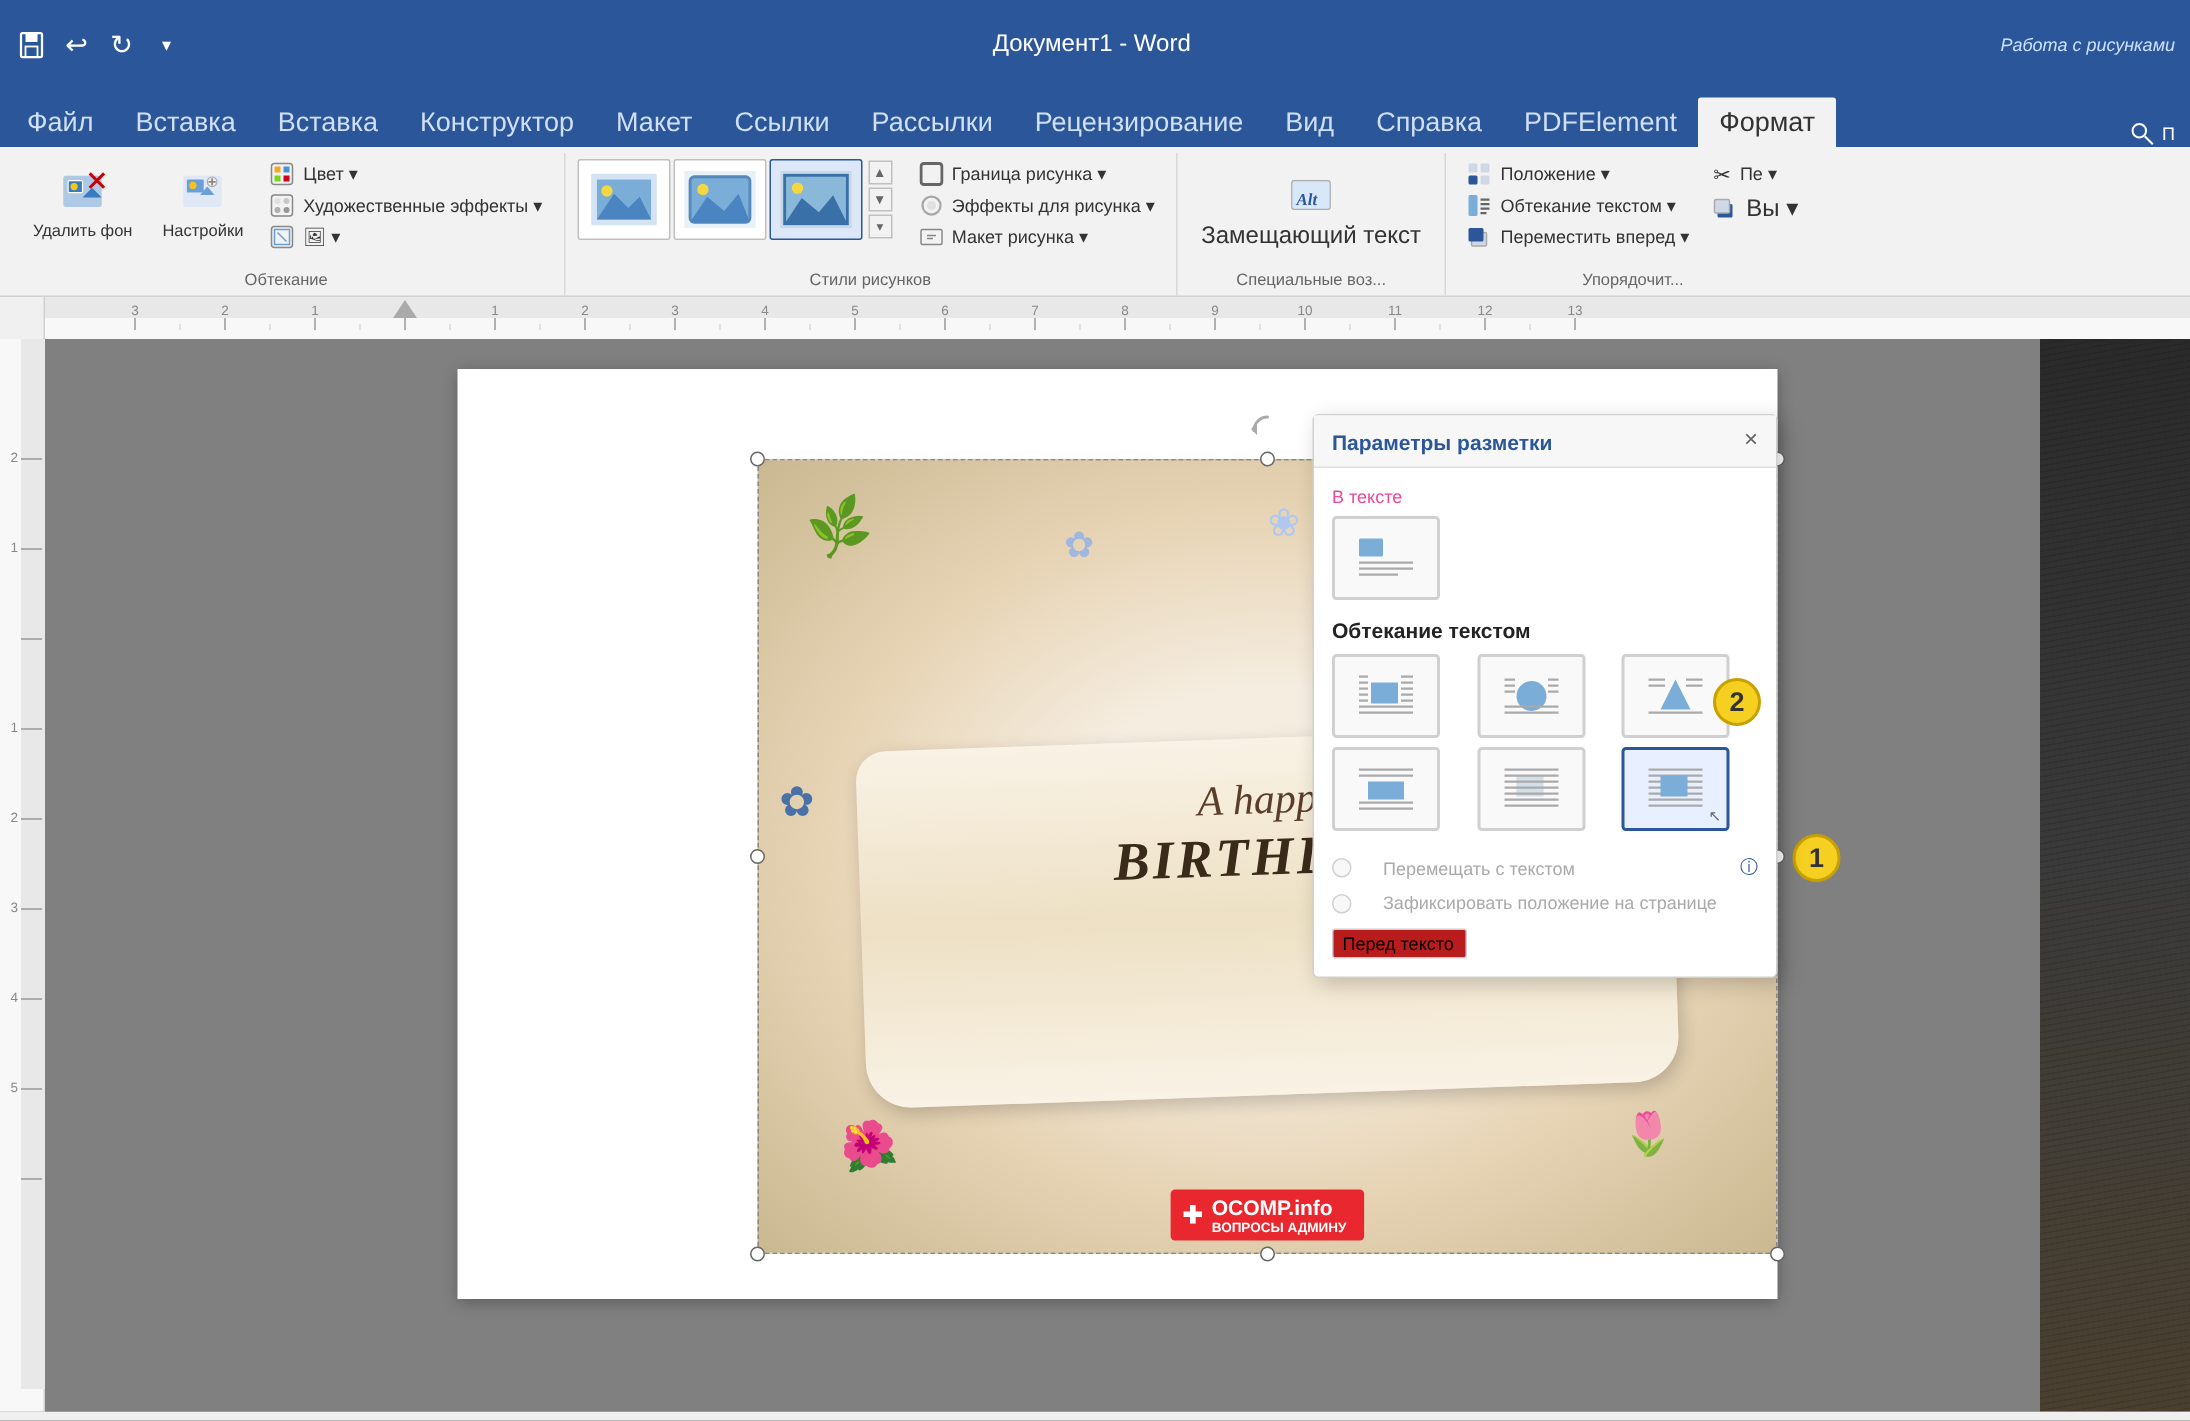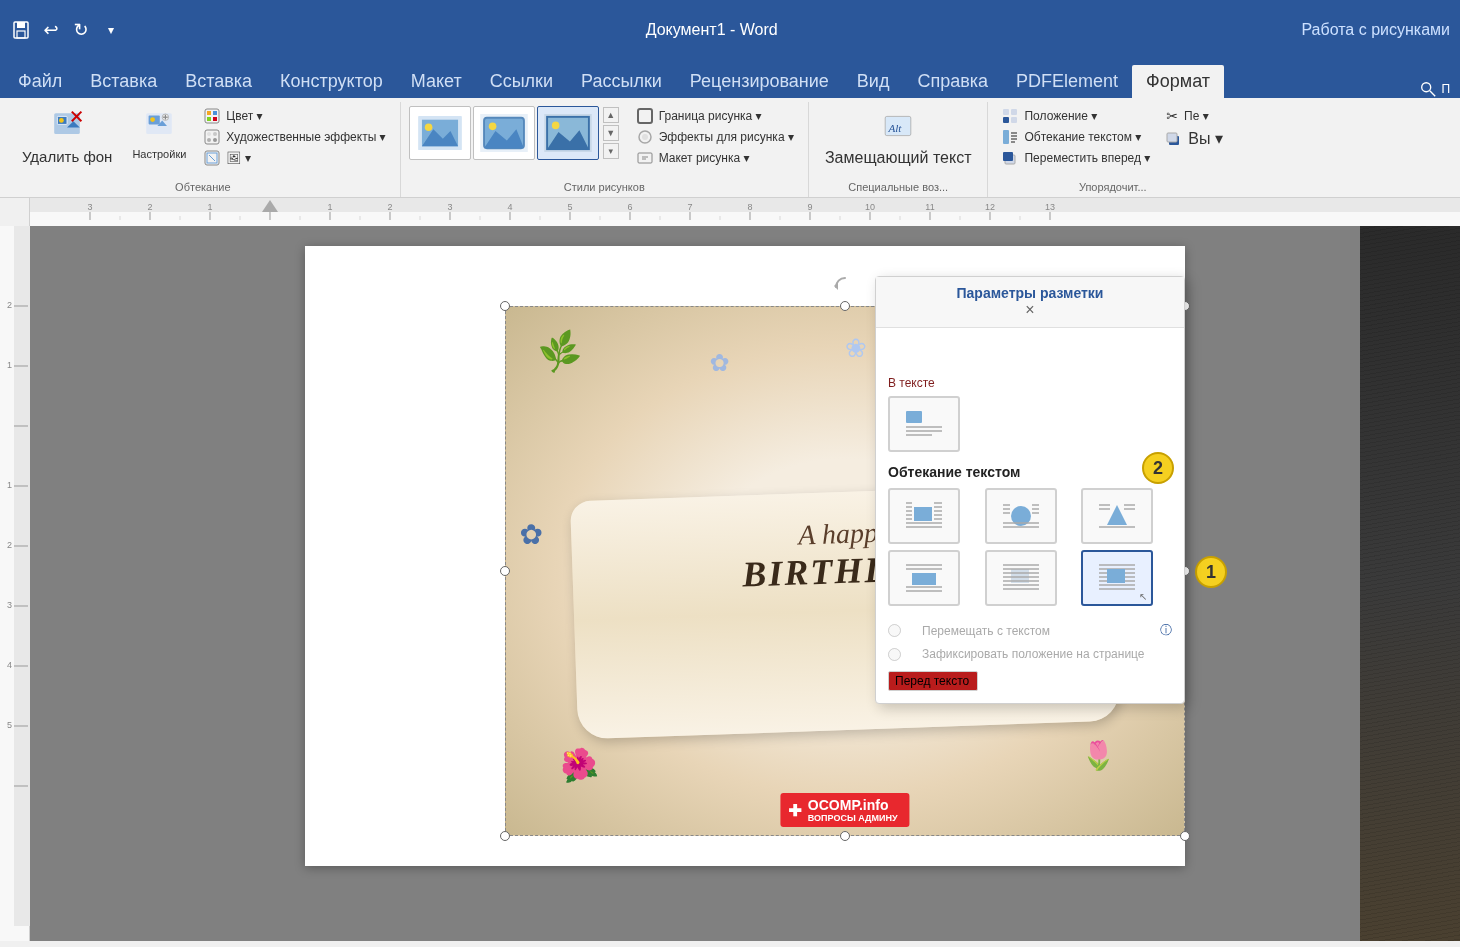--- a/index.html
+++ b/index.html
@@ -10,21 +10,21 @@
       height: 60px;
       background: #2b579a;
       display: flex;
       align-items: center;
       justify-content: space-between;
       padding: 0 10px;
       color: white;
     }
     #title-bar-left { display: flex; align-items: center; gap: 8px; }
     #title-bar-center { flex: 1; text-align: center; font-size: 16px; font-weight: 400; }
-    #title-bar-right { font-size: 16px; color: #cce0ff; }
+    #title-bar-right { font-size: 12px; color: #cce0ff; font-style: italic; }
 
     .tb-icon { width: 22px; height: 22px; display: inline-flex; align-items: center; justify-content: center; cursor: pointer; color: white; }
     .tb-icon svg { fill: white; }
 
     
     #nav-bar {
       height: 38px;
       background: #2b579a;
       display: flex;
       align-items: flex-end;
@@ -85,21 +85,21 @@
       align-items: center;
       justify-content: flex-end;
       padding: 4px 8px;
       cursor: pointer;
       border-radius: 3px;
       font-size: 11px;
       color: #333;
       min-width: 44px;
       gap: 2px;
     }
-    .ribbon-btn-icon { width: 36px; height: 36px; display: flex; align-items: flex-start; justify-content: center; }
+    .ribbon-btn-icon { width: 36px; height: 36px; display: flex; align-items: flex-end; justify-content: center; font-weight: bold; }
     .ribbon-btn-icon svg { width: 32px; height: 32px; }
 
     .ribbon-small { display: flex; flex-direction: column; gap: 1px; }
     .ribbon-small-btn {
       display: flex; align-items: center; gap: 6px;
       padding: 2px 6px; cursor: pointer; border-radius: 2px;
       font-size: 12px; color: #333; white-space: nowrap;
     }
     .ribbon-small-btn svg { width: 16px; height: 16px; }
 
@@ -270,32 +270,31 @@
       width: 310px;
       background: white;
       border: 1px solid #d0d0d0;
       border-radius: 4px;
       box-shadow: 4px 4px 14px rgba(0,0,0,0.2);
       z-index: 100;
       padding: 0;
     }
     #layout-panel-header {
       display: flex;
-      align-items: center;
+      align-items: flex-end;
       justify-content: space-between;
       padding: 8px 12px;
       border-bottom: 1px solid #e0e0e0;
       background: #f7f7f7;
-      flex-direction: column;
     }
     #layout-panel-title { font-size: 14px; font-weight: 600; color: #2b579a; }
     #layout-panel-close { cursor: pointer; color: #666; font-size: 16px; }
     #layout-panel-body { padding: 12px; }
 
-    .panel-section-label { font-size: 12px; color: #7f1d1d; margin-bottom: 6px; margin-top: 36px; }
+    .panel-section-label { font-size: 12px; color: #ec4899; margin-bottom: 6px; }
     .panel-section-title { font-size: 14px; font-weight: 600; color: #222; margin-bottom: 8px; }
 
     .wrap-options {
       display: grid;
       grid-template-columns: repeat(3, 1fr);
       gap: 6px;
       margin-bottom: 12px;
     }
     .wrap-option {
       width: 72px; height: 56px;
@@ -414,21 +413,21 @@
             <rect x="4" y="4" width="32" height="26" rx="2" fill="#6a9fd8" opacity="0.5"></rect>
             <rect x="8" y="8" width="12" height="10" rx="1" fill="#3a7abf"></rect>
             <rect x="8" y="8" width="12" height="10" rx="1" fill="none" stroke="white" stroke-width="1"></rect>
             <circle cx="13" cy="13" r="3" fill="#f5c518"></circle>
             <polygon points="20,22 28,14 36,22" fill="#3a7abf"></polygon>
             <rect x="0" y="0" width="40" height="40" fill="none"></rect>
             <line x1="26" y1="2" x2="38" y2="14" stroke="#cc0000" stroke-width="2.5"></line>
             <line x1="38" y1="2" x2="26" y2="14" stroke="#cc0000" stroke-width="2.5"></line>
           </svg>
         </div>
-        <span style="font-size:15px; color:#333; text-align:right;">Удалить фон</span>
+        <span style="font-size:11px; color:#333; text-align:right;">Удалить фон</span>
       </div>
 
       <div class="ribbon-btn">
         <div class="ribbon-btn-icon">
           <svg viewBox="0 0 40 40" width="36" height="36">
             <rect x="4" y="4" width="32" height="26" rx="2" fill="#e0e8f5"></rect>
             <rect x="7" y="7" width="14" height="11" rx="1" fill="#6a9fd8"></rect>
             <circle cx="12" cy="12" r="3" fill="#f5c518"></circle>
             <polygon points="18,20 24,13 30,20" fill="#6a9fd8"></polygon>
             <circle cx="28" cy="9" r="4" fill="#f0f0f0" stroke="#aaa" stroke-width="1"></circle>

